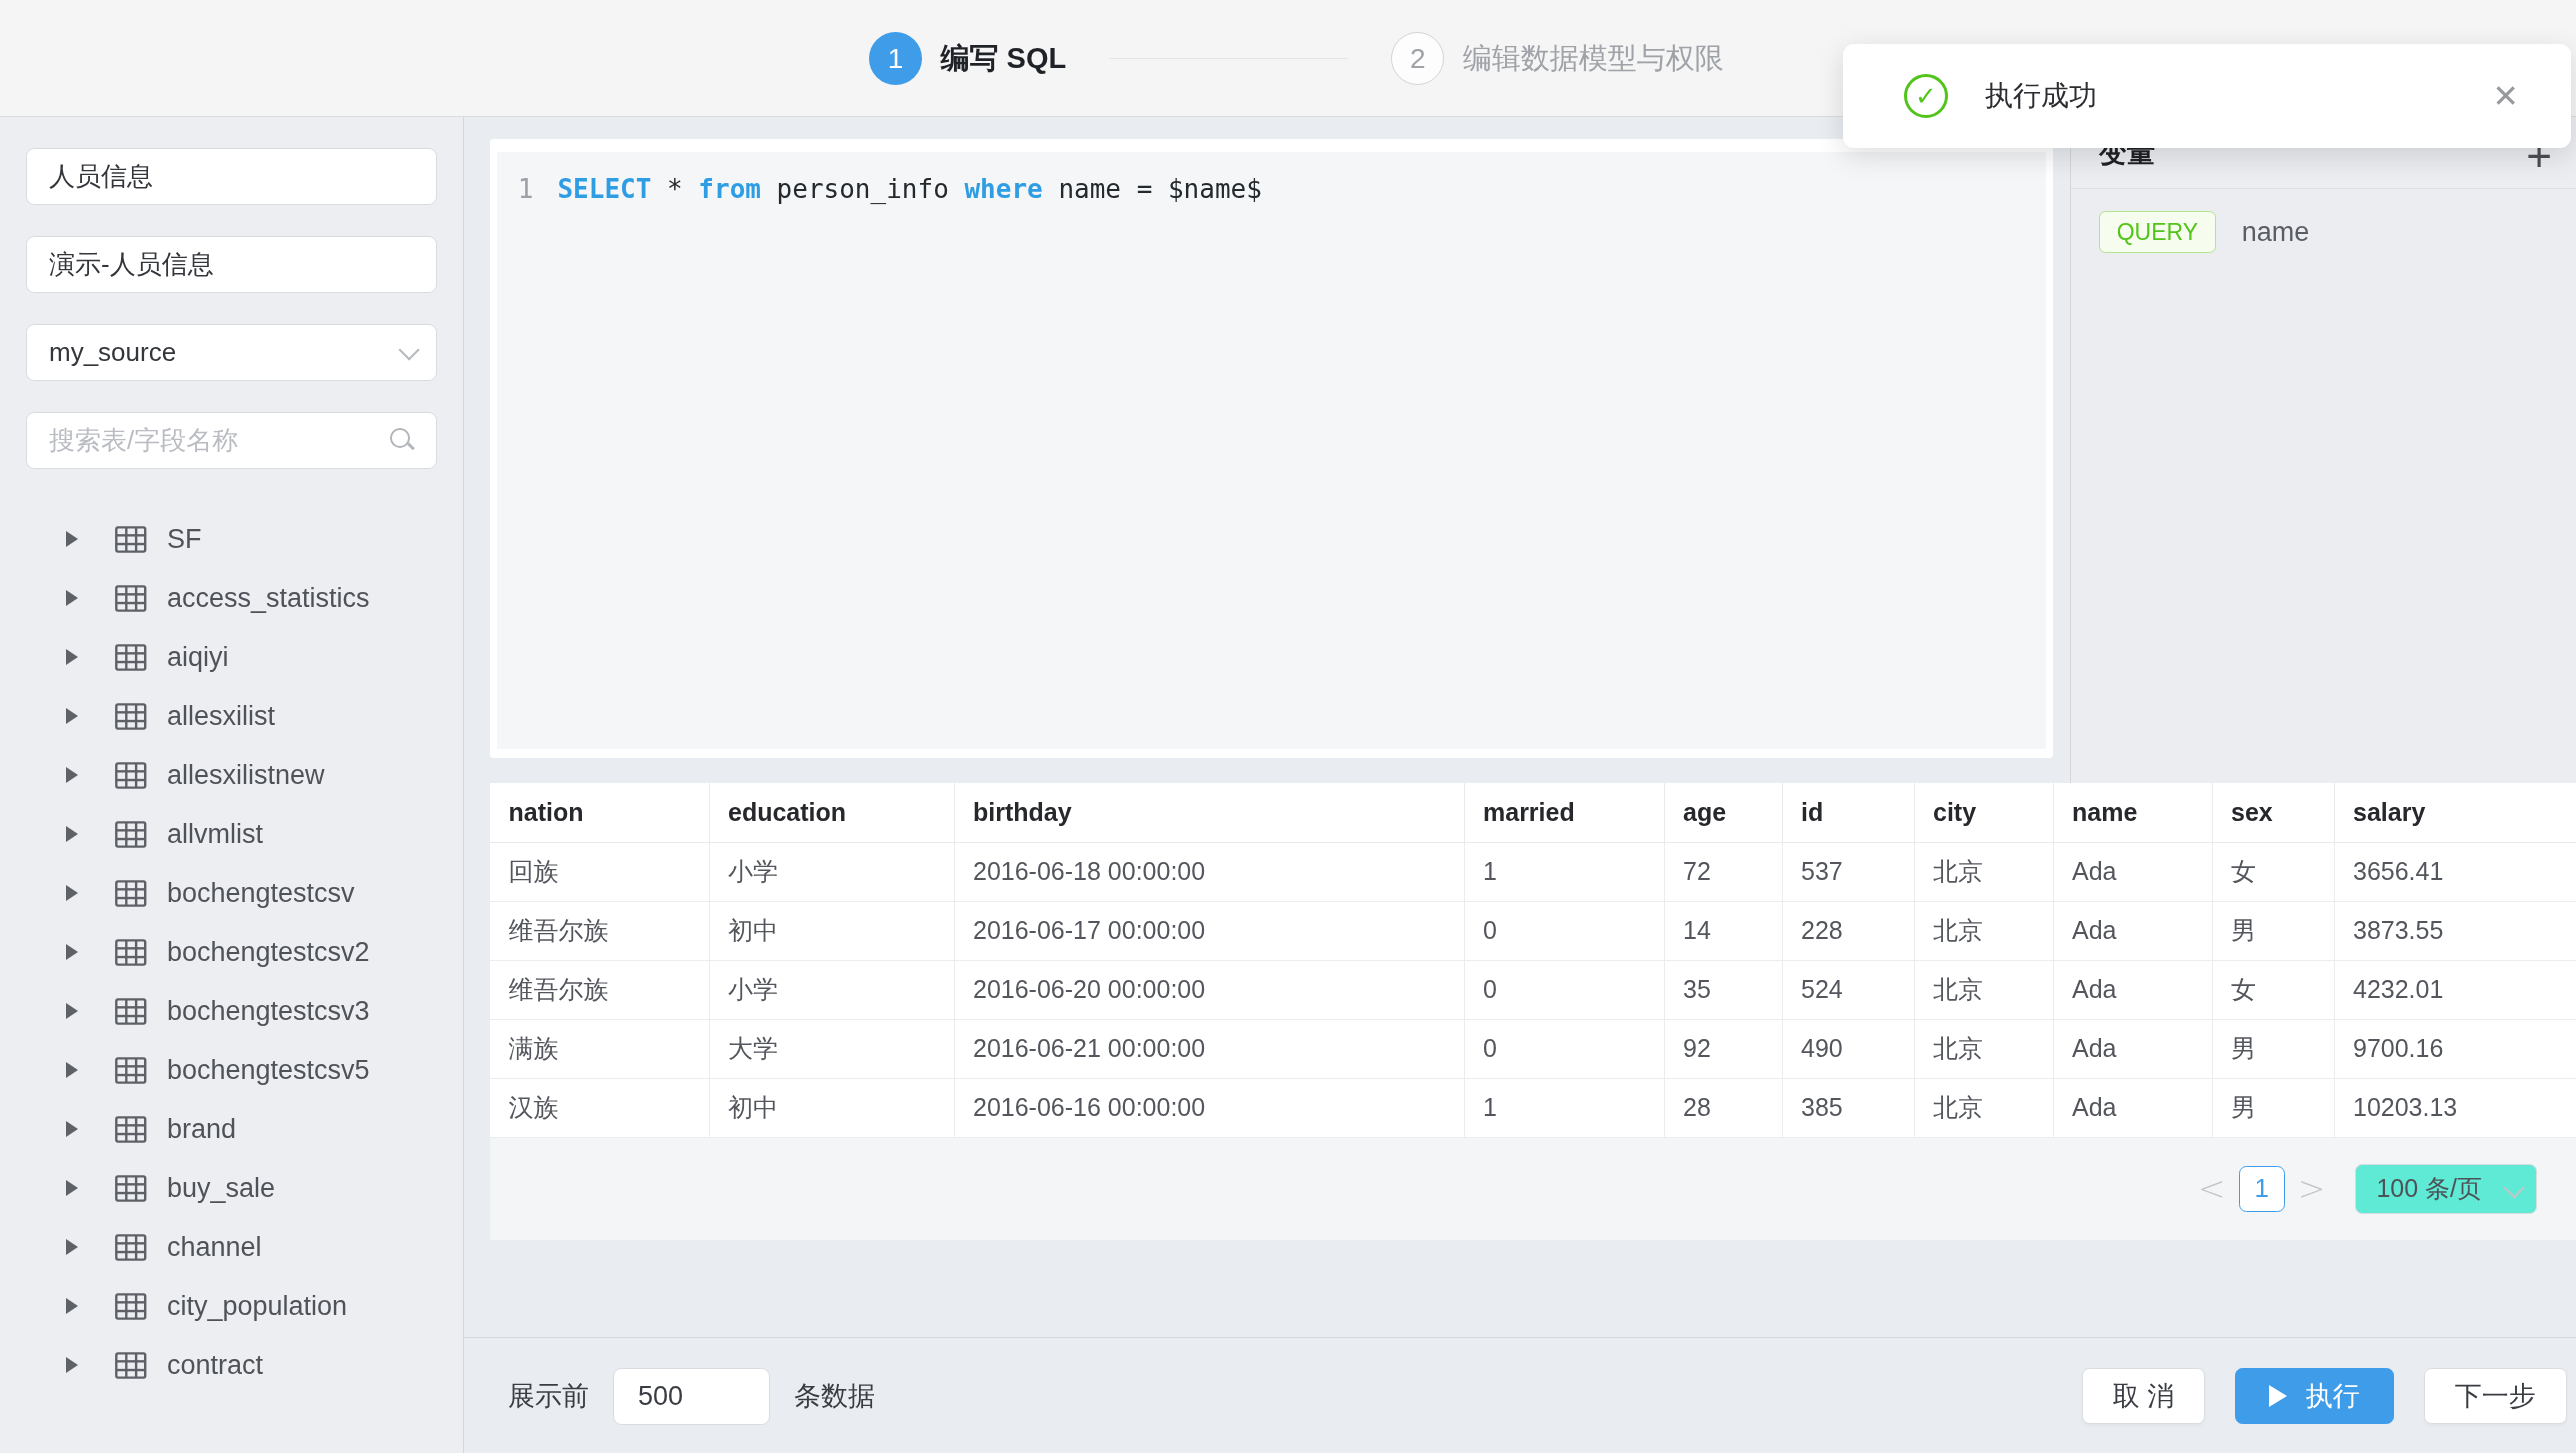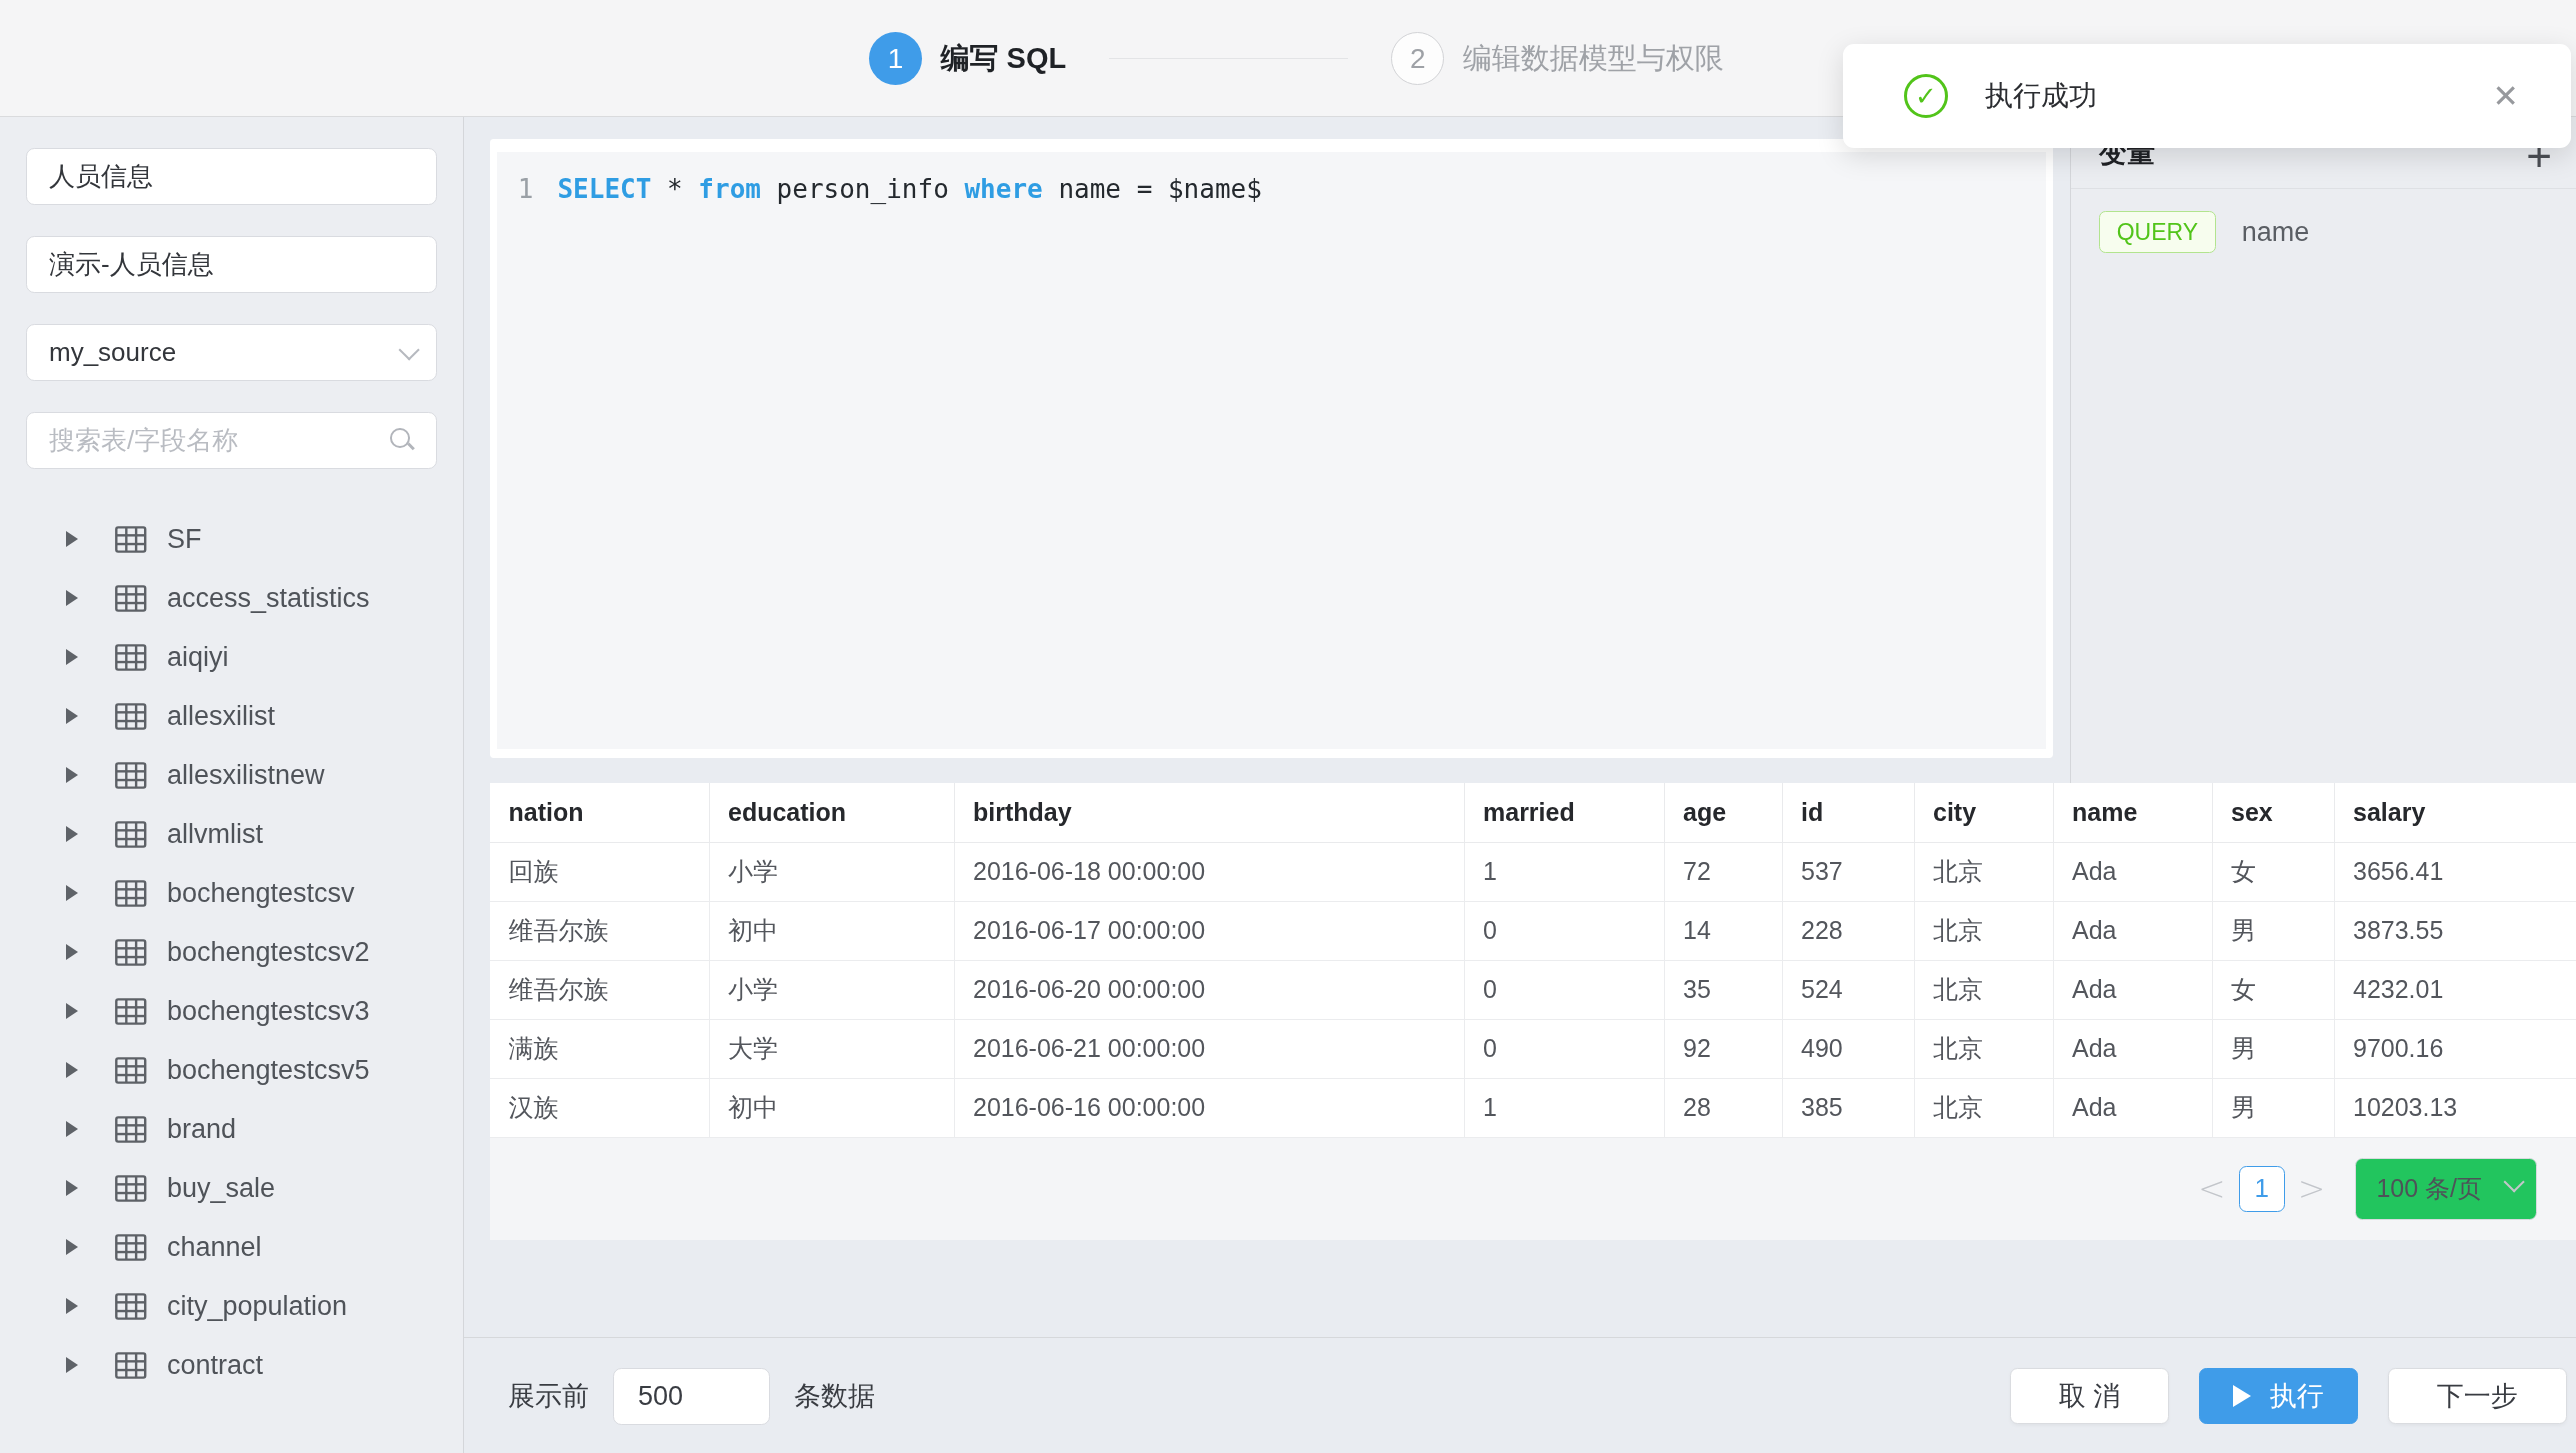--- a/index.html
+++ b/index.html
@@ -54,31 +54,31 @@
 
   
   .results { position:absolute; left:490px; top:783px; width:2086px; background:#fff; }
   table.grid { width:100%; border-collapse:collapse; table-layout:fixed; }
   .grid th { height:59px; text-align:left; padding-left:18.5px; font-size:25px; font-weight:600; color:#26282c; border-bottom:1.9px solid #e9eaec; border-right:1.9px solid #e9eaec; white-space:nowrap; overflow:hidden; }
   .grid td { height:59px; padding-left:18.5px; font-size:25px; color:#53565c; border-bottom:1.9px solid #ebecee; border-right:1.9px solid #ebecee; white-space:nowrap; overflow:hidden; }
   .grid th:last-child, .grid td:last-child { border-right:none;margin-left:44px; }
   .table-footer { height:102px; background:#f4f5f7; display:flex; align-items:center; justify-content:flex-end; padding-right:39px; }
   .pg-chevron { font-size:33px; color:#c2c5ca; font-weight:300; margin:0 13px; cursor:pointer; font-family:"DejaVu Sans",sans-serif; }
   .pg-page { width:46px; height:46px; border:1.9px solid #3f9ce9; border-radius:7.4px; background:#fff; color:#3f9ce9; font-size:26px; display:flex; align-items:center; justify-content:center; cursor:pointer; }
-  .pg-size { position:relative; margin-left:16.7px; height:62px; background:#22c55e; border:1.9px solid #d9dbdf; border-radius:7.4px; display:flex; align-items:center; padding:0 54px 0 20.4px; font-size:25px; color:#4e5258; cursor:pointer; }
+  .pg-size { position:relative; margin-left:16.7px; height:50px; background:#5eead4; border:1.9px solid #d9dbdf; border-radius:7.4px; display:flex; align-items:center; padding:0 54px 0 20.4px; font-size:25px; color:#4e5258; cursor:pointer; }
   .pg-size .chev-down { position:absolute; right:16.7px; top:18.5px; border-color:#c3c6ca; border-width:2.8px; }
 
   
   .bottom-bar { position:absolute; left:464px; right:0; top:1337px; height:117px; background:#e9ecf1; border-top:1.9px solid #d6d8db; display:flex; align-items:center; justify-content:space-between; padding:0 9.3px 0 44px; }
   .bb-left { display:flex; align-items:center; }
   .bb-text { font-size:27px; color:#393c42; }
   .bb-input { width:157px; height:57px; margin:0 24px; background:#fff; border:1.9px solid #d9dbe0; border-radius:8.3px; padding-left:24px; font-size:27px; color:#393c42; outline:none; font-family:inherit; }
   .bb-right { display:flex; align-items:center; }
   .btn { height:56px; border-radius:7.4px; font-size:27px; display:flex; align-items:center; justify-content:center; cursor:pointer; }
-  .btn-plain { background:#fff; border:1.9px solid #dadce0; color:#393c42; padding:0 48px; box-shadow:0 1.9px 3.7px rgba(0,0,0,0.04); }
+  .btn-plain { background:#fff; border:1.9px solid #dadce0; color:#393c42; padding:0 30px; box-shadow:0 1.9px 3.7px rgba(0,0,0,0.04); }
   .btn-primary { background:#3f9ce9; border:1.9px solid #3f9ce9; color:#fff; padding:0 33px; margin:0 30px; }
   .play-icon { width:0; height:0; border-left:18.5px solid #fff; border-top:11px solid transparent; border-bottom:11px solid transparent; margin-right:18.5px; }
 
   
   .toast { position:absolute; left:1843px; top:44px; width:728px; height:104px; background:#fff; border-radius:11px; box-shadow:0 7.4px 28px rgba(0,0,0,0.13); z-index:20; display:flex; align-items:center; padding-left:61px; }
   .check-icon { width:44px; height:44px; border:3.7px solid #52c41a; border-radius:50%; color:#52c41a; display:flex; align-items:center; justify-content:center; font-size:26px; font-weight:bold; flex:none; }
   .toast-text { margin-left:37px; font-size:28px; color:#2b2d31; }
   .toast-close { position:absolute; right:52px; top:50%; transform:translateY(-50%); font-size:31.5px; color:#97999d; cursor:pointer; }
 </style>
 </head>

